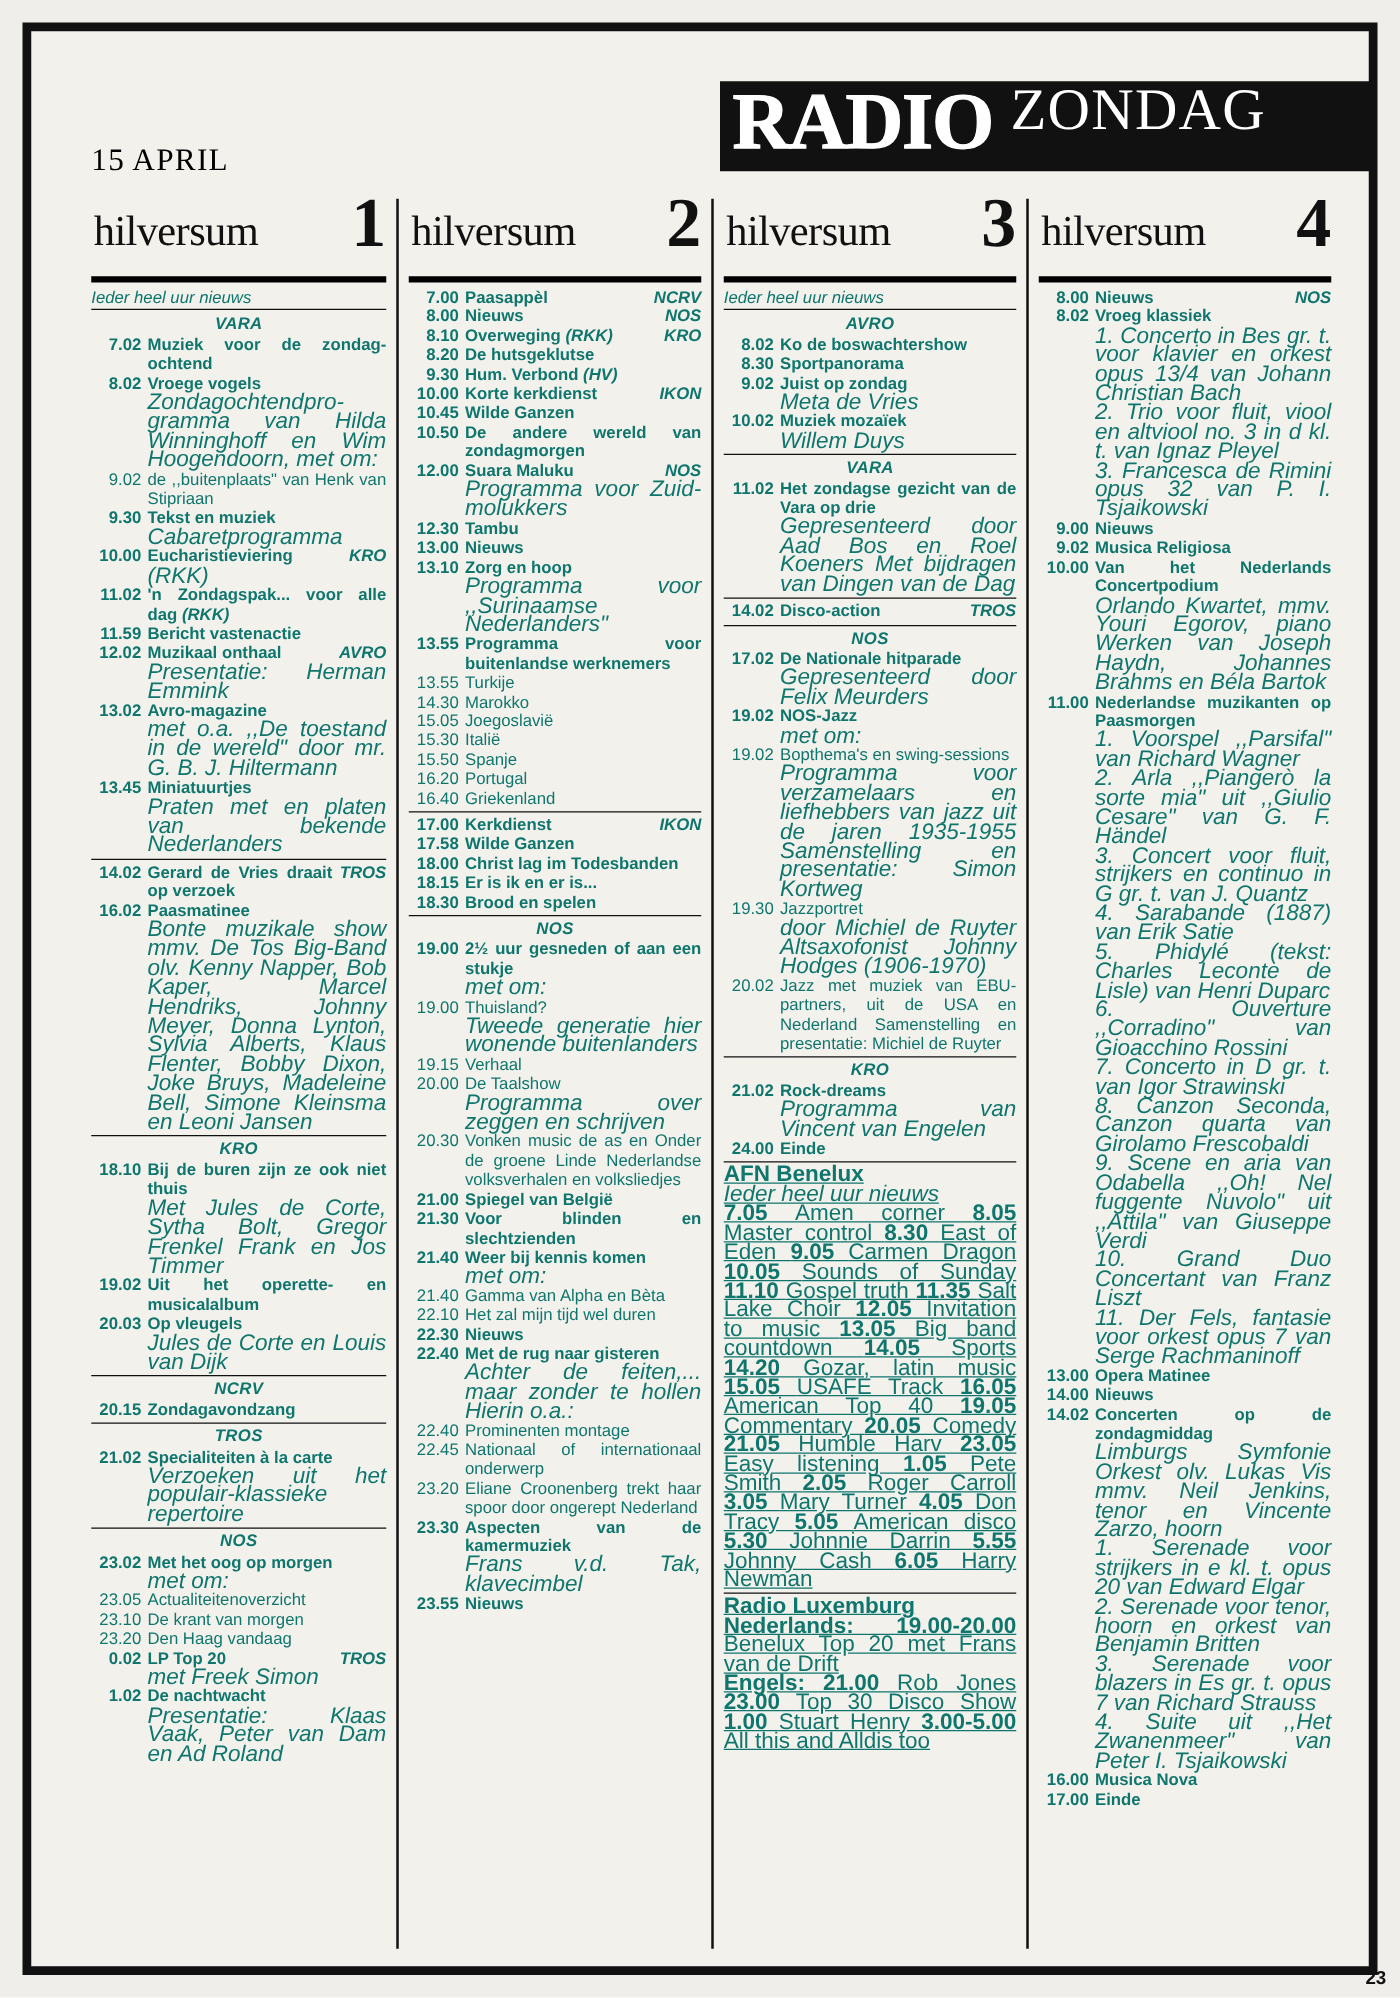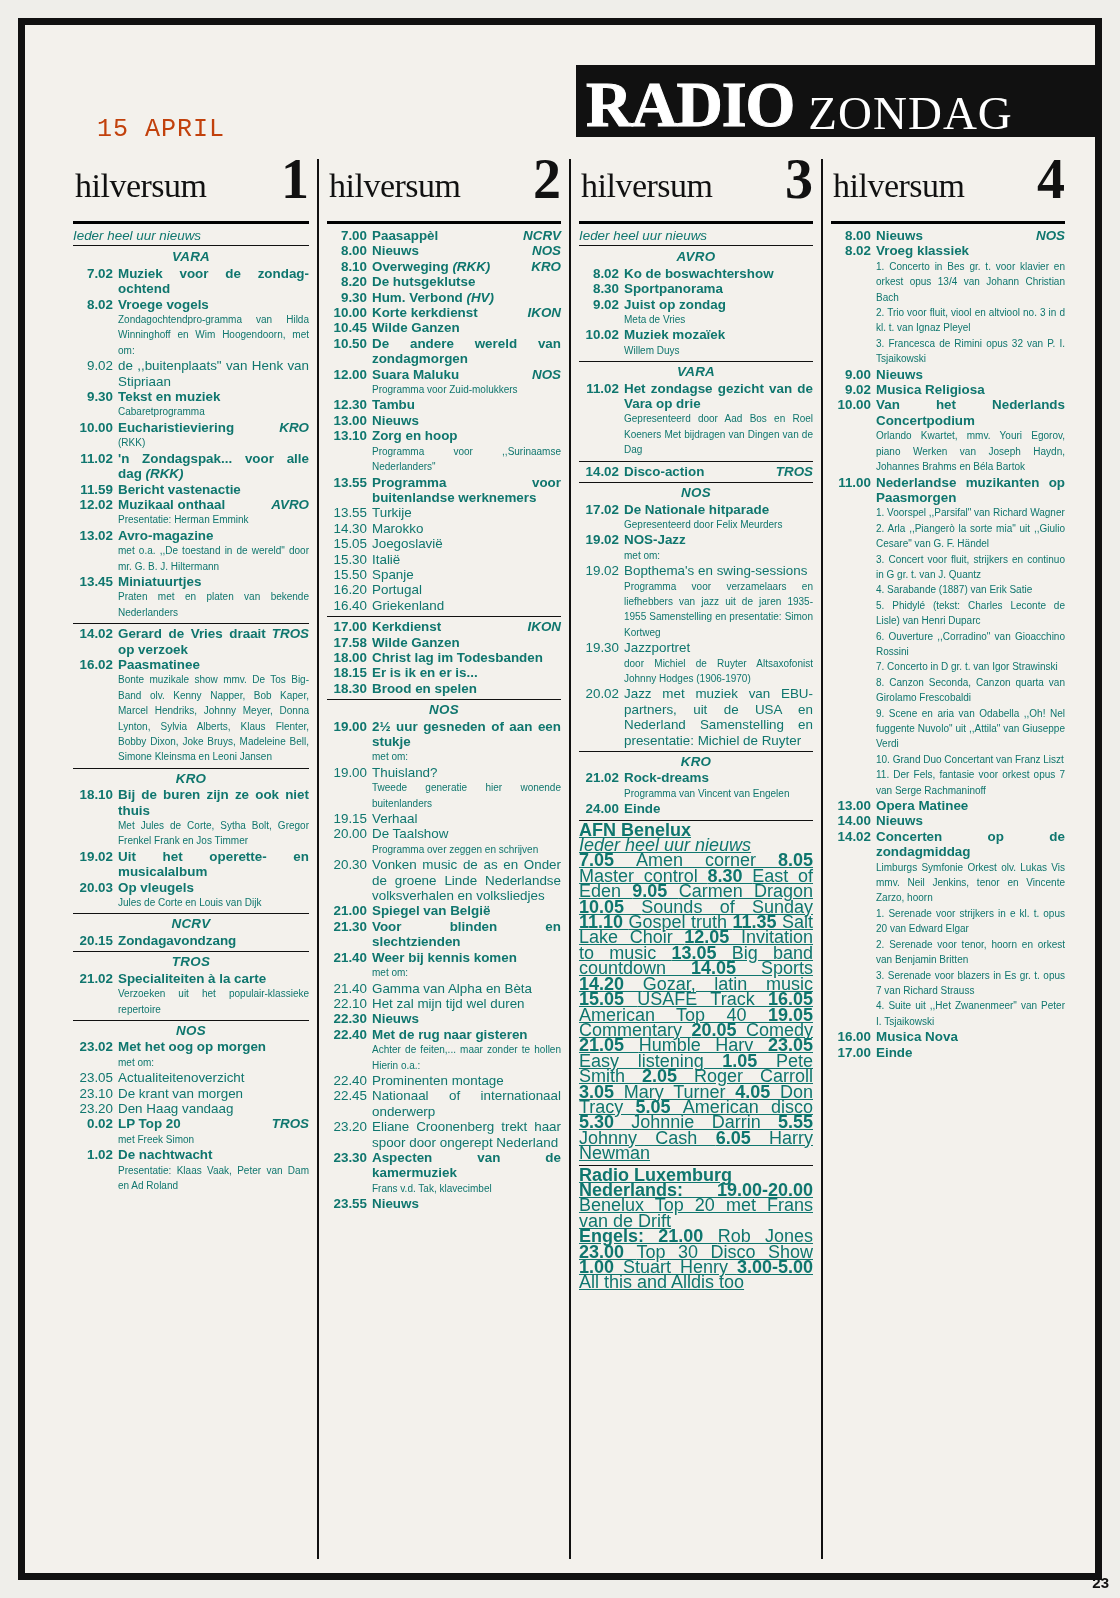--- a/index.html
+++ b/index.html
@@ -32,34 +32,34 @@
     width: 1060px; height: 1538px;
   }
   
   .masthead {
     position: absolute;
     left: 14px; top: 10px;
     width: 1032px; height: 86px;
   }
   .date-label {
     position: absolute;
-    left: 28px; top: 50px;
+    left: 4px; top: 50px;
     font-size: 25px;
     letter-spacing: 1px;
-    color: #c2410c;
-    font-family: Liberation Mono, monospace;
+    color: #000000;
+    font-family: Liberation Serif, serif;
   }
   .radio-block {
     position: absolute;
     right: 0; top: 0;
     height: 72px;
     width: 525px;
     background: #111;
     display: flex;
-    align-items: flex-end;
+    align-items: flex-start;
     padding: 0 4px 0 10px;
     box-sizing: border-box;
   }
   .radio-word {
     font-family: "Liberation Serif", serif;
     font-weight: bold;
     color: #fff;
     font-size: 64px;
     line-height: 64px;
     letter-spacing: -1px;
@@ -85,21 +85,21 @@
   .col {
     width: 252px;
     position: relative;
     padding: 0 8px;
     box-sizing: border-box;
   }
   .col + .col { border-left: 2px solid #111; }
   .col-head {
     position: relative;
     height: 62px;
-    border-bottom: 3px solid #000000;
+    border-bottom: 5px solid #000000;
     margin-bottom: 4px;
     text-decoration: underline;
   }
   .col-head .name {
     position: absolute;
     left: 2px; top: 8px;
     font-family: "Liberation Serif", serif;
     font-size: 34px;
     color: #111;
     letter-spacing: -0.5px;
@@ -156,23 +156,24 @@
   .txt {
     flex: 1;
     font-size: 13.4px;
     line-height: 15.4px;
     text-align: justify;
   }
   .txt.b { font-weight: bold; }
   .txt .it { font-style: italic; }
   .sub {
     margin-left: 45px;
-    font-size: 10px;
+    font-size: 18px;
     line-height: 15.4px;
     text-align: justify;
+    font-style: italic;
   }
   .blk {
     font-size: 18px;
     line-height: 15.4px;
     text-align: justify;
     text-decoration: underline;
   }
   .blk.b { font-weight: bold; }
   .blk.it { font-style: italic; }
   .inline-b { font-weight: bold; }

